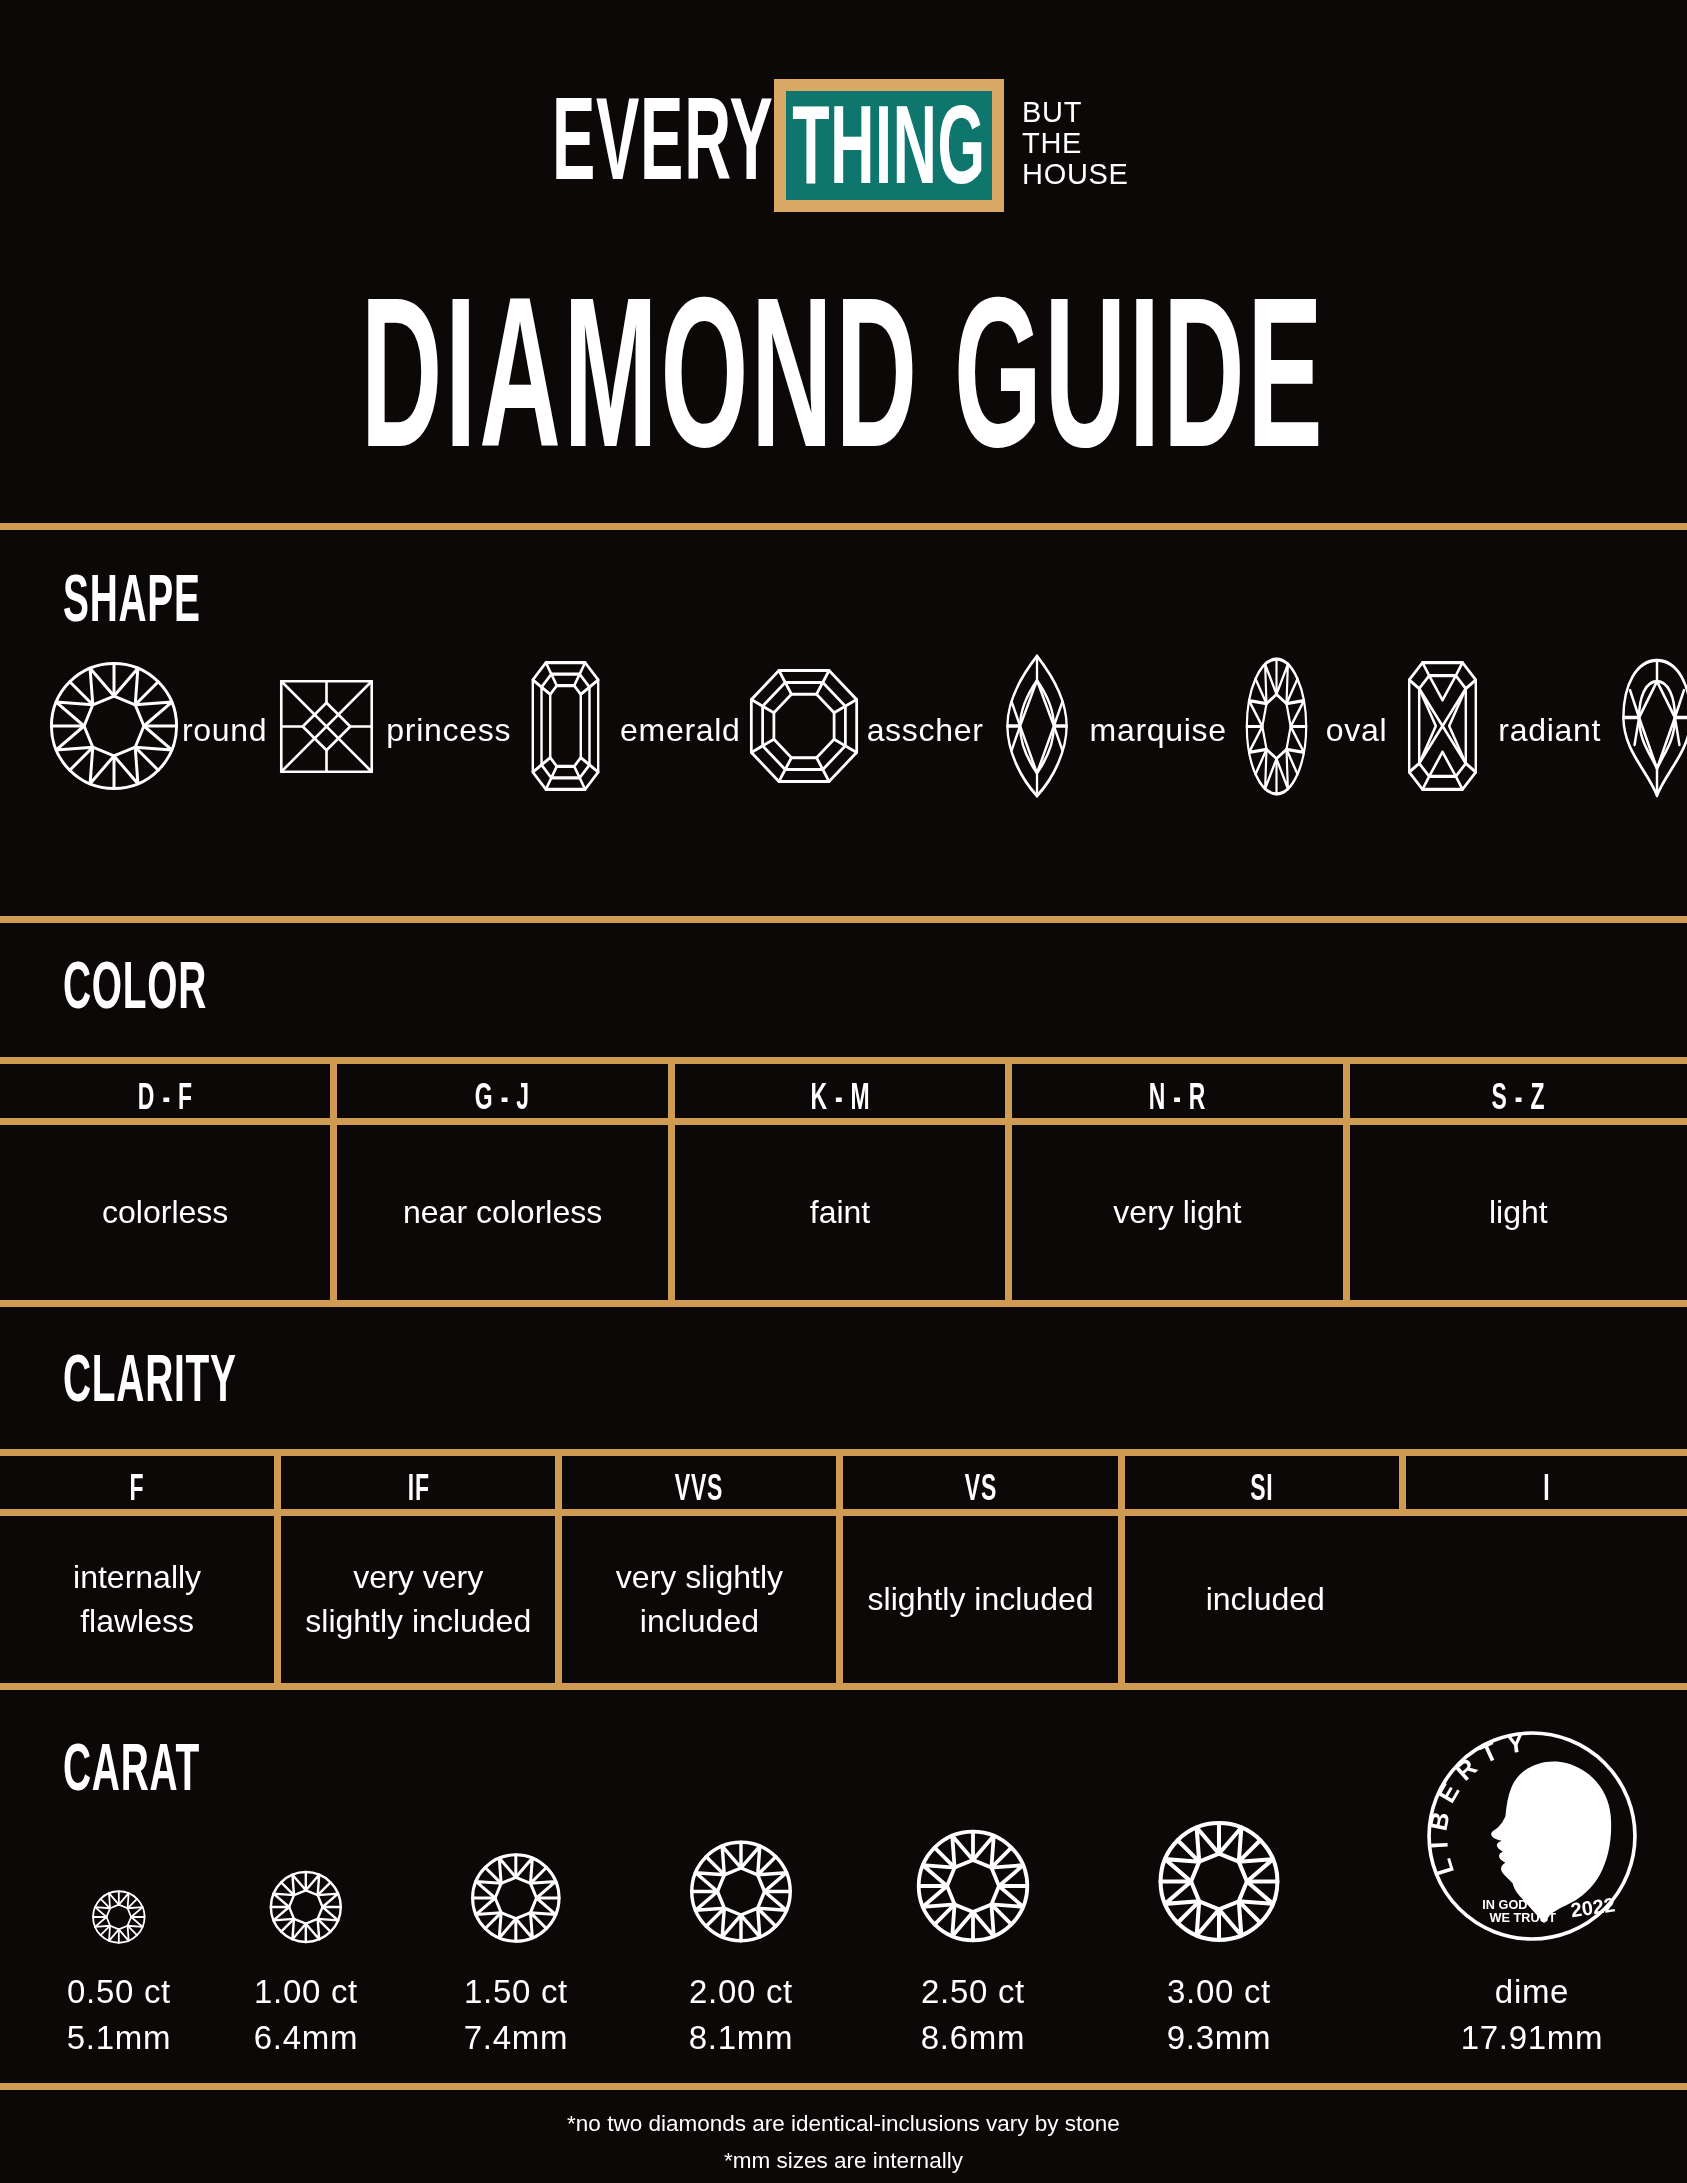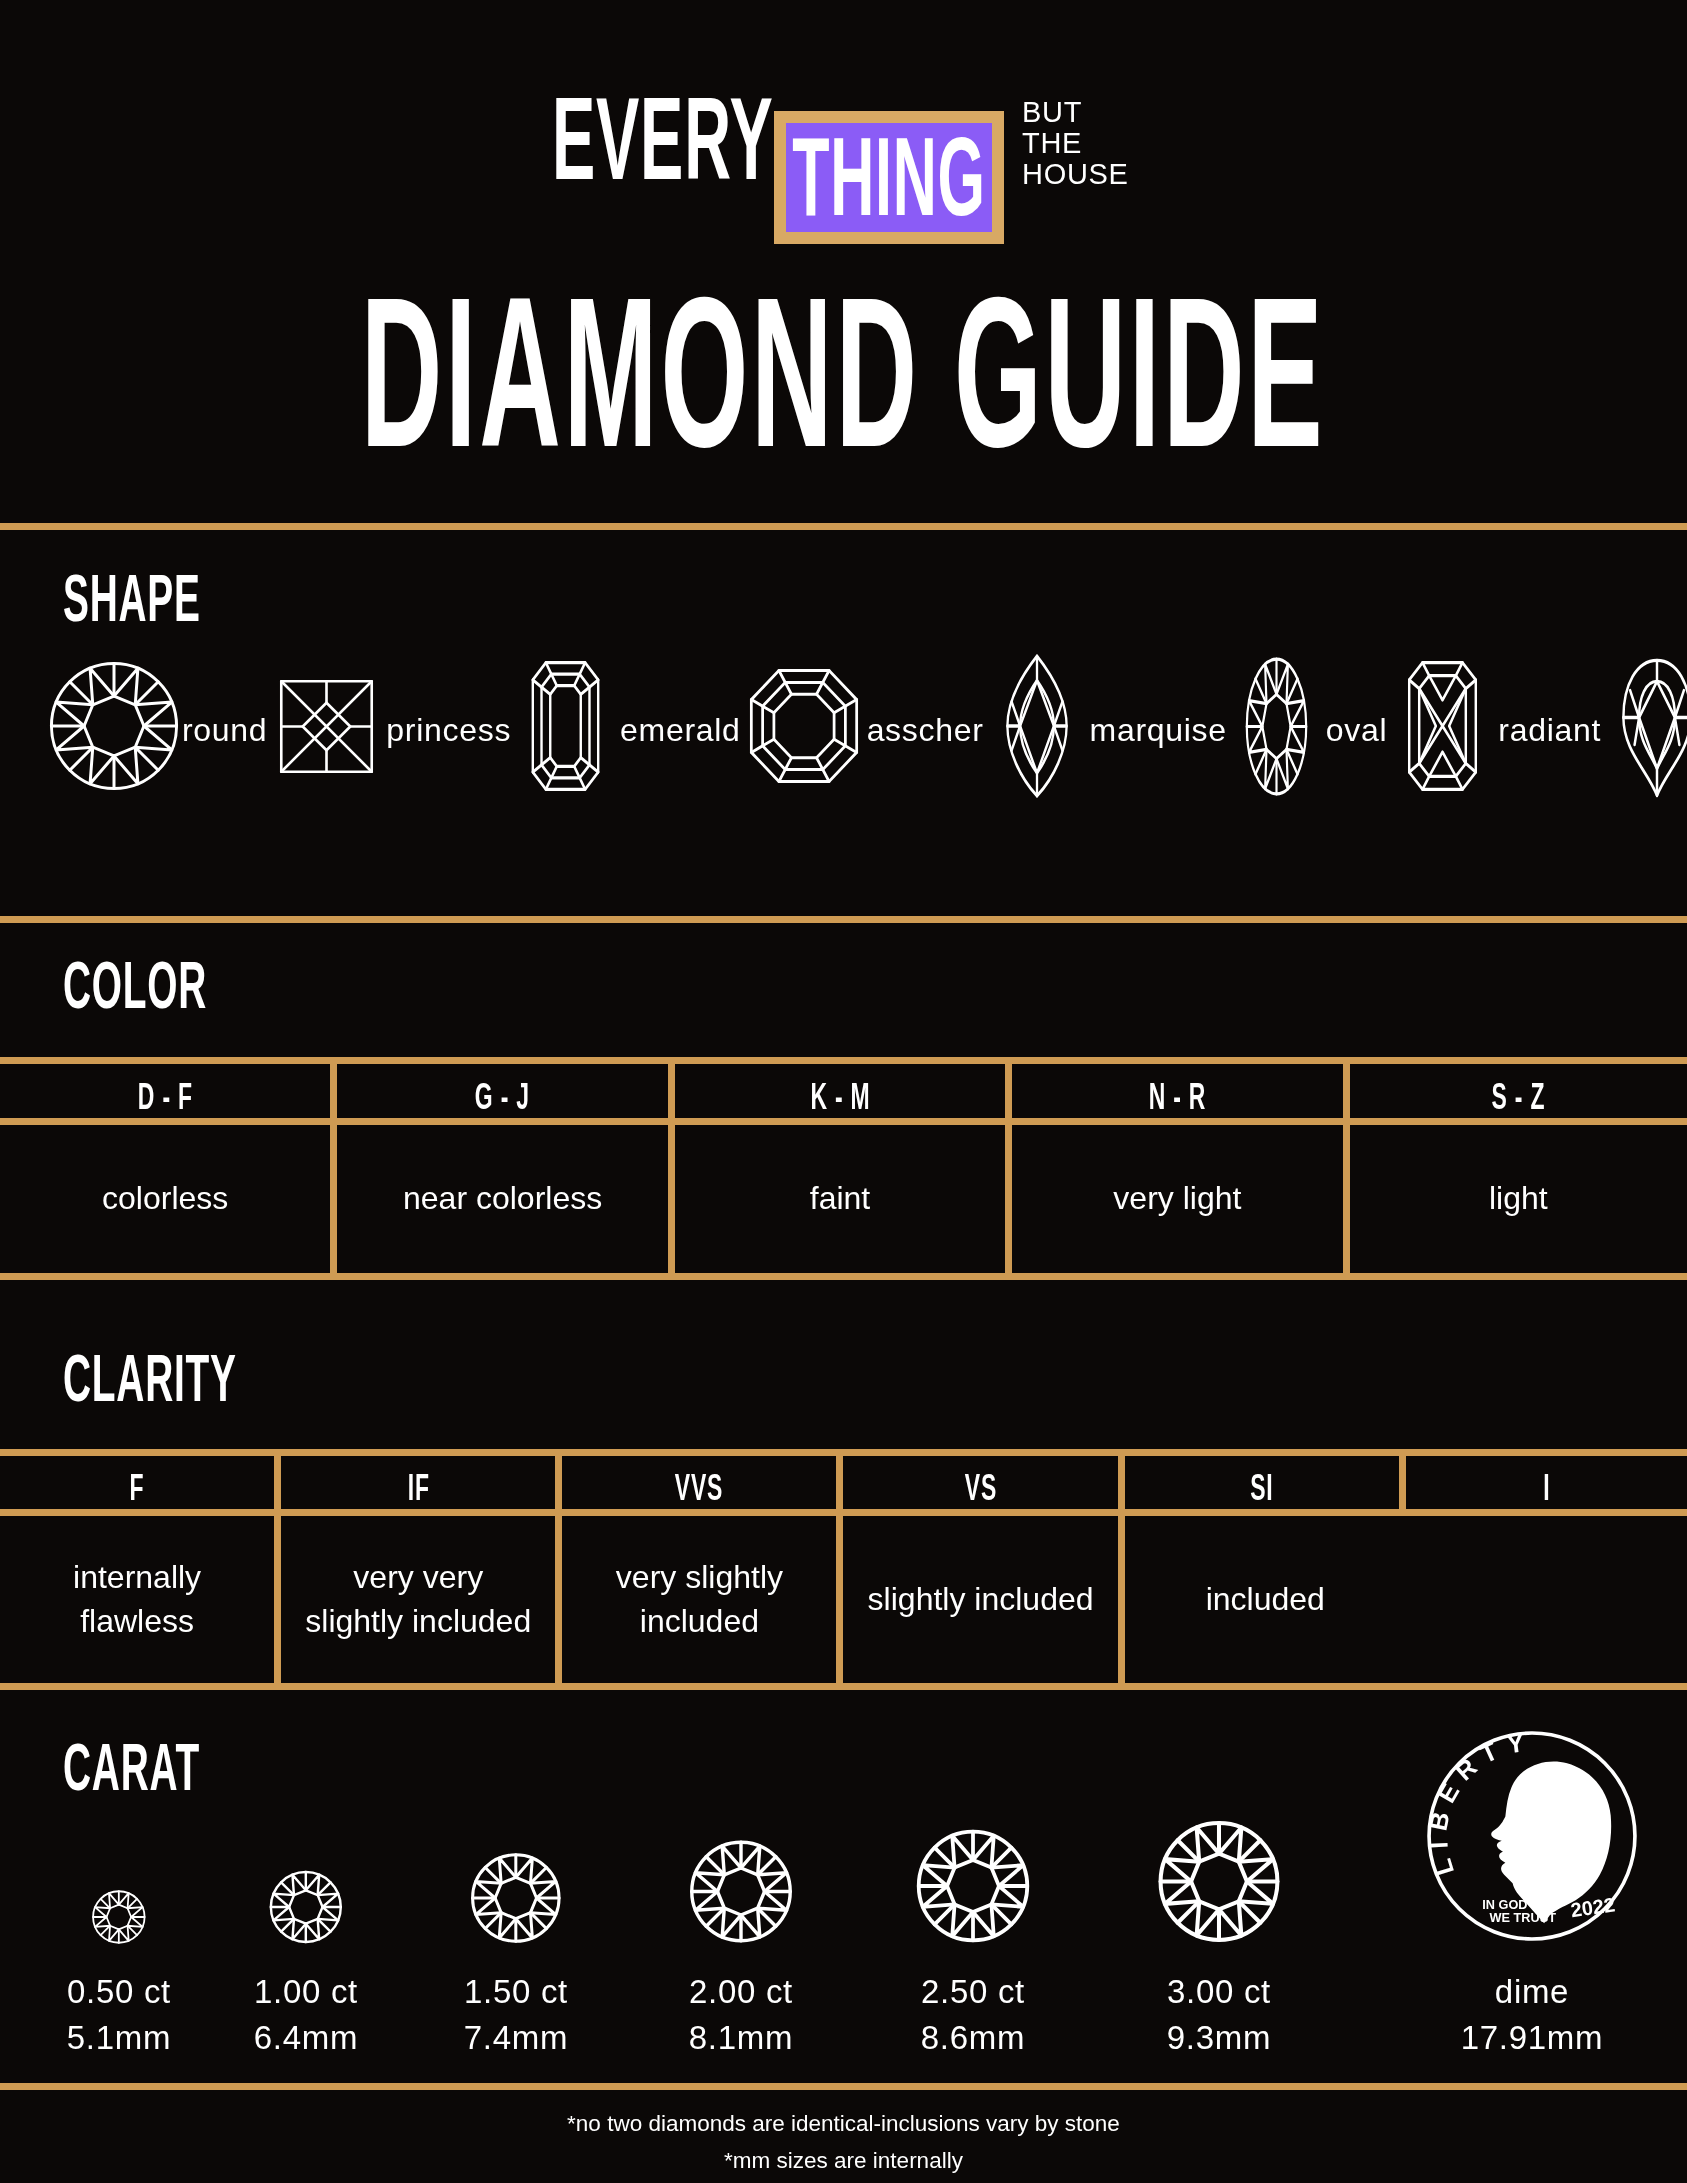--- a/index.html
+++ b/index.html
@@ -10,22 +10,22 @@
   }
   .cx { display:inline-block; white-space:nowrap; transform-origin:center center; }
 
   
   #logo-every {
     position:absolute; right:914px; top:81px; font-size:116px; font-weight:bold;
     line-height:1; transform:scaleX(0.56); transform-origin:right center; letter-spacing:1.3px;
   }
   #logo-box {
     position:absolute; left:774px; top:79px; width:206px; height:109px;
-    border:12px solid #d8a964; background:#8b5cf6;
-    display:flex; align-items:center; justify-content:center;margin-top:32px;
+    border:12px solid #d8a964; background:#0f766e;
+    display:flex; align-items:center; justify-content:center;
   }
   #logo-thing {
     font-size:111px; font-weight:bold; line-height:1;
     transform:scaleX(0.55); transform-origin:center center; letter-spacing:1.3px;
   }
   #logo-tagline {
     position:absolute; left:1022px; top:97px; font-size:29px; line-height:31px;
     font-weight:normal; letter-spacing:0.7px;
   }
 
@@ -66,21 +66,21 @@
     display:flex; align-items:flex-end; justify-content:center;
     border-bottom:7.3px solid #cf9b53;
   }
   #color-table .th { height:54px; }
   #clarity-table .th { height:53px; }
   .th .cx { font-size:37px; font-weight:bold; transform:scaleX(0.62); letter-spacing:1.3px; }
   .td {
     display:flex; align-items:center; justify-content:center; text-align:center;
     font-size:32px; line-height:1.35; padding:0 22.5px; box-sizing:border-box;
   }
-  #color-table .td { height:148px; }
+  #color-table .td { height:175px; }
   #clarity-table .td { height:167px; }
   .vline { border-right:7.3px solid #cf9b53; }
 
   
   .carat-item {
     position:absolute; top:1707px; transform:translateX(-50%);
     display:flex; flex-direction:column; align-items:center;
   }
   .carat-gembox { height:238px; display:flex; align-items:flex-end; justify-content:center; }
   .carat-item svg.gem { --sw:3.2; }

